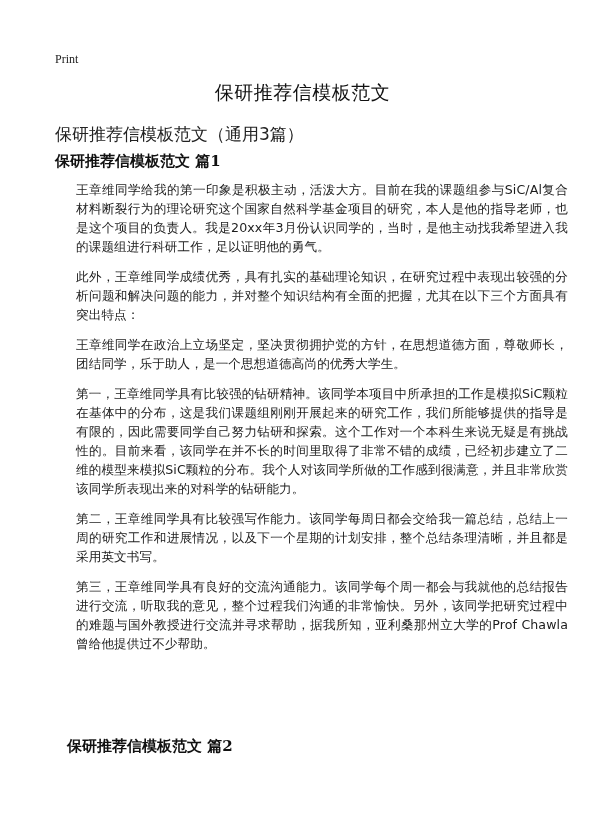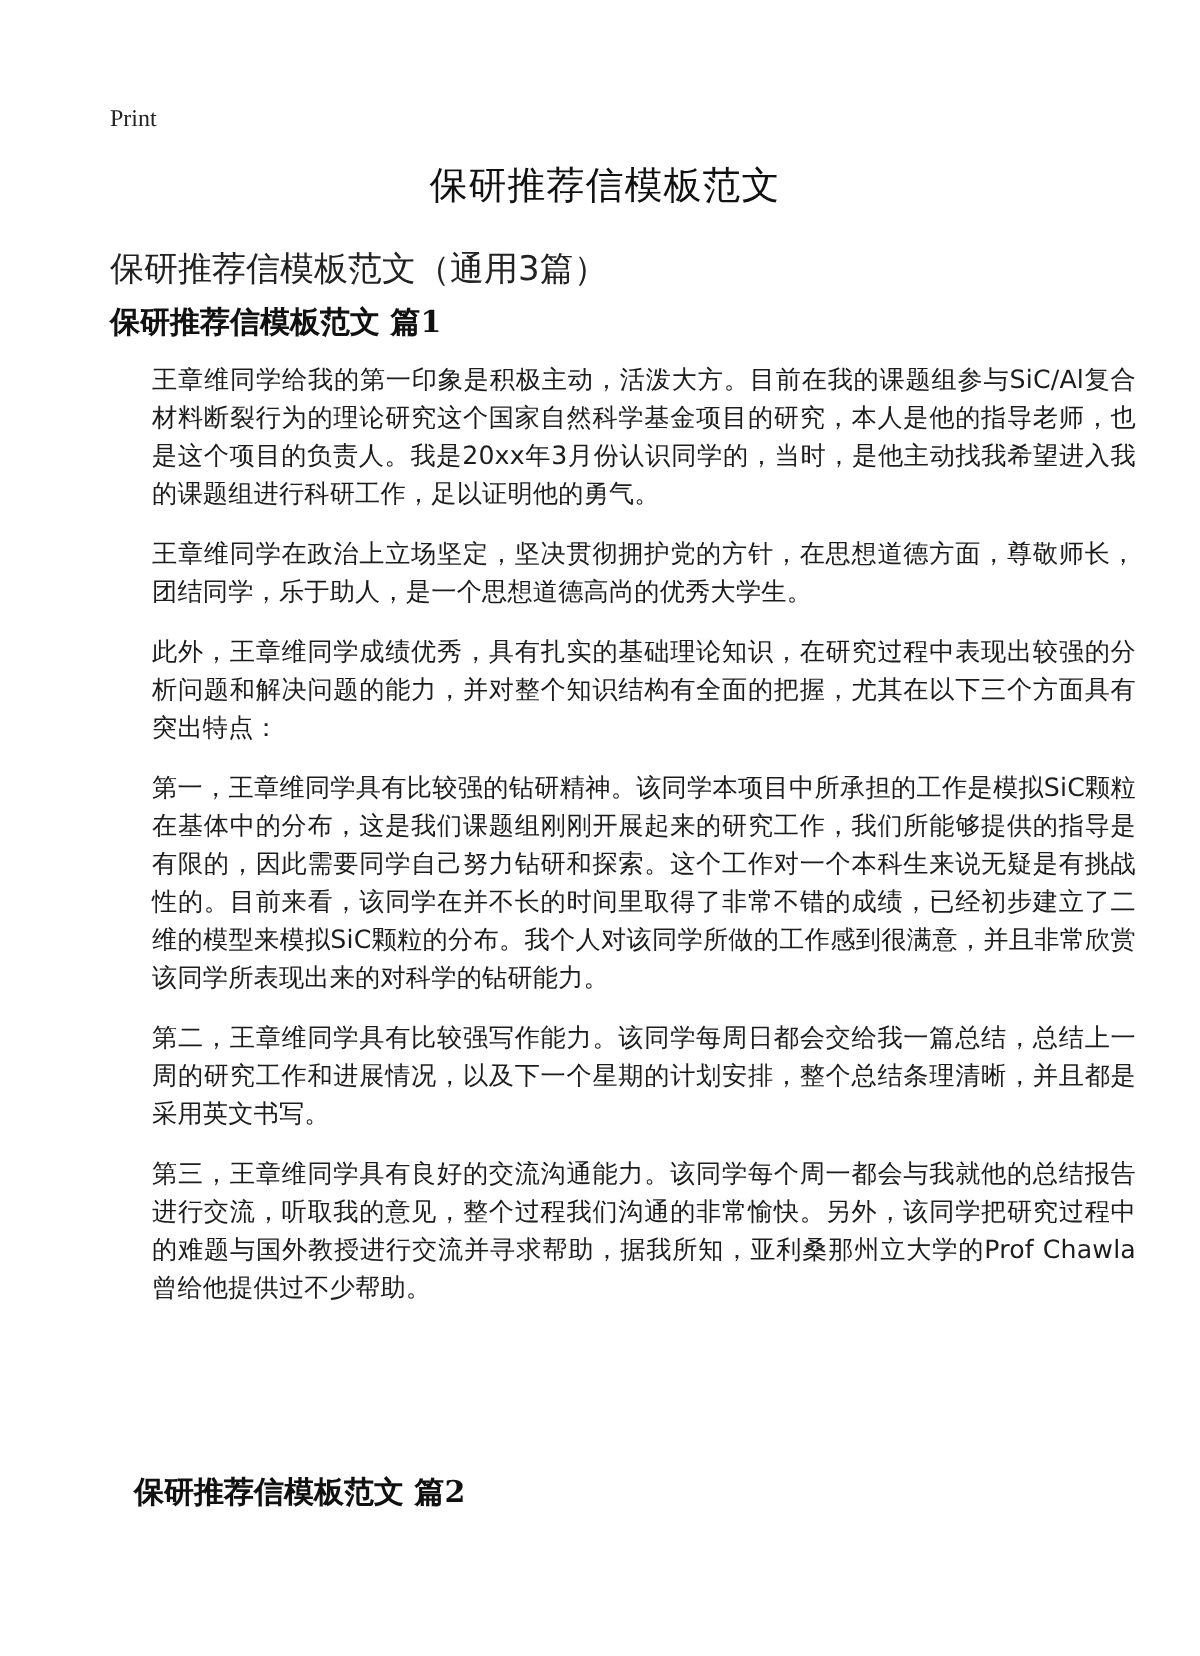--- a/index.html
+++ b/index.html
@@ -23,21 +23,21 @@
 
 <div class="page">
   <div class="print-label">Print</div>
   <div class="doc-title">保研推荐信模板范文</div>
   <div class="doc-subtitle">保研推荐信模板范文（通用3篇）</div>
 
   <div class="section-heading h1">保研推荐信模板范文 篇1</div>
 
   <div class="body">
     <p class="para">王章维同学给我的第一印象是积极主动，活泼大方。目前在我的课题组参与SiC/Al复合材料断裂行为的理论研究这个国家自然科学基金项目的研究，本人是他的指导老师，也是这个项目的负责人。我是20xx年3月份认识同学的，当时，是他主动找我希望进入我的课题组进行科研工作，足以证明他的勇气。</p>
+    <p class="para">此外，王章维同学成绩优秀，具有扎实的基础理论知识，在研究过程中表现出较强的分析问题和解决问题的能力，并对整个知识结构有全面的把握，尤其在以下三个方面具有突出特点：</p>
     <p class="para">王章维同学在政治上立场坚定，坚决贯彻拥护党的方针，在思想道德方面，尊敬师长，团结同学，乐于助人，是一个思想道德高尚的优秀大学生。</p>
-    <p class="para">此外，王章维同学成绩优秀，具有扎实的基础理论知识，在研究过程中表现出较强的分析问题和解决问题的能力，并对整个知识结构有全面的把握，尤其在以下三个方面具有突出特点：</p>
     <p class="para">第一，王章维同学具有比较强的钻研精神。该同学本项目中所承担的工作是模拟SiC颗粒在基体中的分布，这是我们课题组刚刚开展起来的研究工作，我们所能够提供的指导是有限的，因此需要同学自己努力钻研和探索。这个工作对一个本科生来说无疑是有挑战性的。目前来看，该同学在并不长的时间里取得了非常不错的成绩，已经初步建立了二维的模型来模拟SiC颗粒的分布。我个人对该同学所做的工作感到很满意，并且非常欣赏该同学所表现出来的对科学的钻研能力。</p>
     <p class="para">第二，王章维同学具有比较强写作能力。该同学每周日都会交给我一篇总结，总结上一周的研究工作和进展情况，以及下一个星期的计划安排，整个总结条理清晰，并且都是采用英文书写。</p>
     <p class="para">第三，王章维同学具有良好的交流沟通能力。该同学每个周一都会与我就他的总结报告进行交流，听取我的意见，整个过程我们沟通的非常愉快。另外，该同学把研究过程中的难题与国外教授进行交流并寻求帮助，据我所知，亚利桑那州立大学的Prof Chawla曾给他提供过不少帮助。</p>
   </div>
 
   <div class="section-heading h2">保研推荐信模板范文 篇2</div>
 </div>
 
 </body></html>

